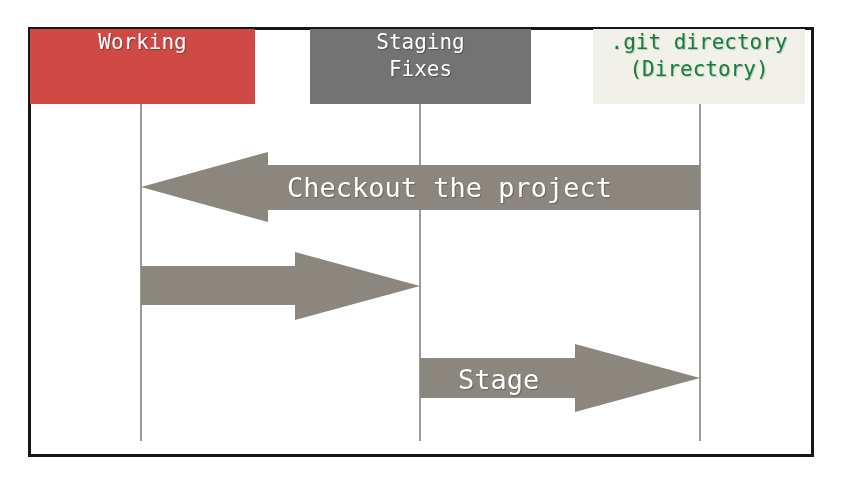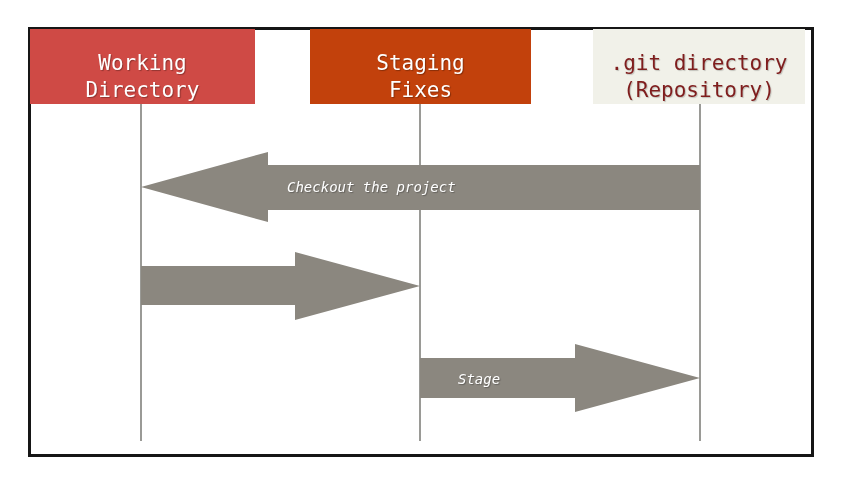--- a/index.html
+++ b/index.html
@@ -33,21 +33,21 @@
     box-sizing: border-box;
   }
 
   
   .col-box {
     position: absolute;
     box-sizing: border-box;
     display: flex;
     flex-direction: column;
     align-items: center;
-    justify-content: flex-end;
+    justify-content: flex-start;
     text-align: center;
     font-size: 21px;
     line-height: 27px;
     letter-spacing: 0px;
     white-space: pre;
     z-index: 6;
   }
   .col-box .line {
     display: block;
   }
@@ -59,31 +59,31 @@
     height: 75px;
     background: #cf4a45;
     color: #ffffff;
     text-shadow: 1px 1px 1px rgba(0,0,0,0.30);
   }
   .box-staging {
     left: 310px;
     top: 29px;
     width: 221px;
     height: 75px;
-    background: #c2410c;
+    background: #737373;
     color: #ffffff;
     text-shadow: 1px 1px 1px rgba(0,0,0,0.30);
   }
   .box-repo {
     left: 593px;
     top: 29px;
     width: 212px;
     height: 75px;
     background: #f1f1e9;
-    color: #7f1d1d;
+    color: #15803d;
     text-shadow: 1px 1px 1px rgba(0,0,0,0.20);
   }
 
   
   .lifeline {
     position: absolute;
     top: 104px;
     width: 2px;
     height: 337px;
     background: #9a9a96;
@@ -101,25 +101,24 @@
     width: 848px;
     height: 486px;
     z-index: 4;
     pointer-events: none;
   }
 
   .arrow-label {
     position: absolute;
     z-index: 5;
     color: #ffffff;
-    font-size: 14px;
+    font-size: 27px;
     line-height: 21px;
     white-space: pre;
     text-shadow: 1px 1px 1px rgba(0,0,0,0.28);
-    font-style: italic;
   }
   .label-checkout { left: 287px; top: 177px; }
   .label-stage    { left: 153px; top: 277px; }
   .label-commit   { left: 458px; top: 369px; }
 </style>
 </head>
 <body>
 
 <div id="diagram-root">
 
@@ -136,26 +135,25 @@
     <polygon fill="#8b877f" points="141,266 295,266 295,252 420,286 295,320 295,305 141,305"></polygon>
 
     <polygon fill="#8b877f" points="420,358 575,358 575,344 700,378 575,412 575,398 420,398"></polygon>
   </svg>
 
   <div class="arrow-label label-checkout">Checkout the project</div>
   <div class="arrow-label label-commit">Stage</div>
 
   <div class="col-box box-working">
     <span class="line">Working</span>
-    <span class="line">Directory</span>
   </div>
 
   <div class="col-box box-staging">
     <span class="line">Staging</span>
     <span class="line">Fixes</span>
   </div>
 
   <div class="col-box box-repo">
     <span class="line">.git directory</span>
-    <span class="line">(Repository)</span>
+    <span class="line">(Directory)</span>
   </div>
 
 </div>
 
 </body></html>

